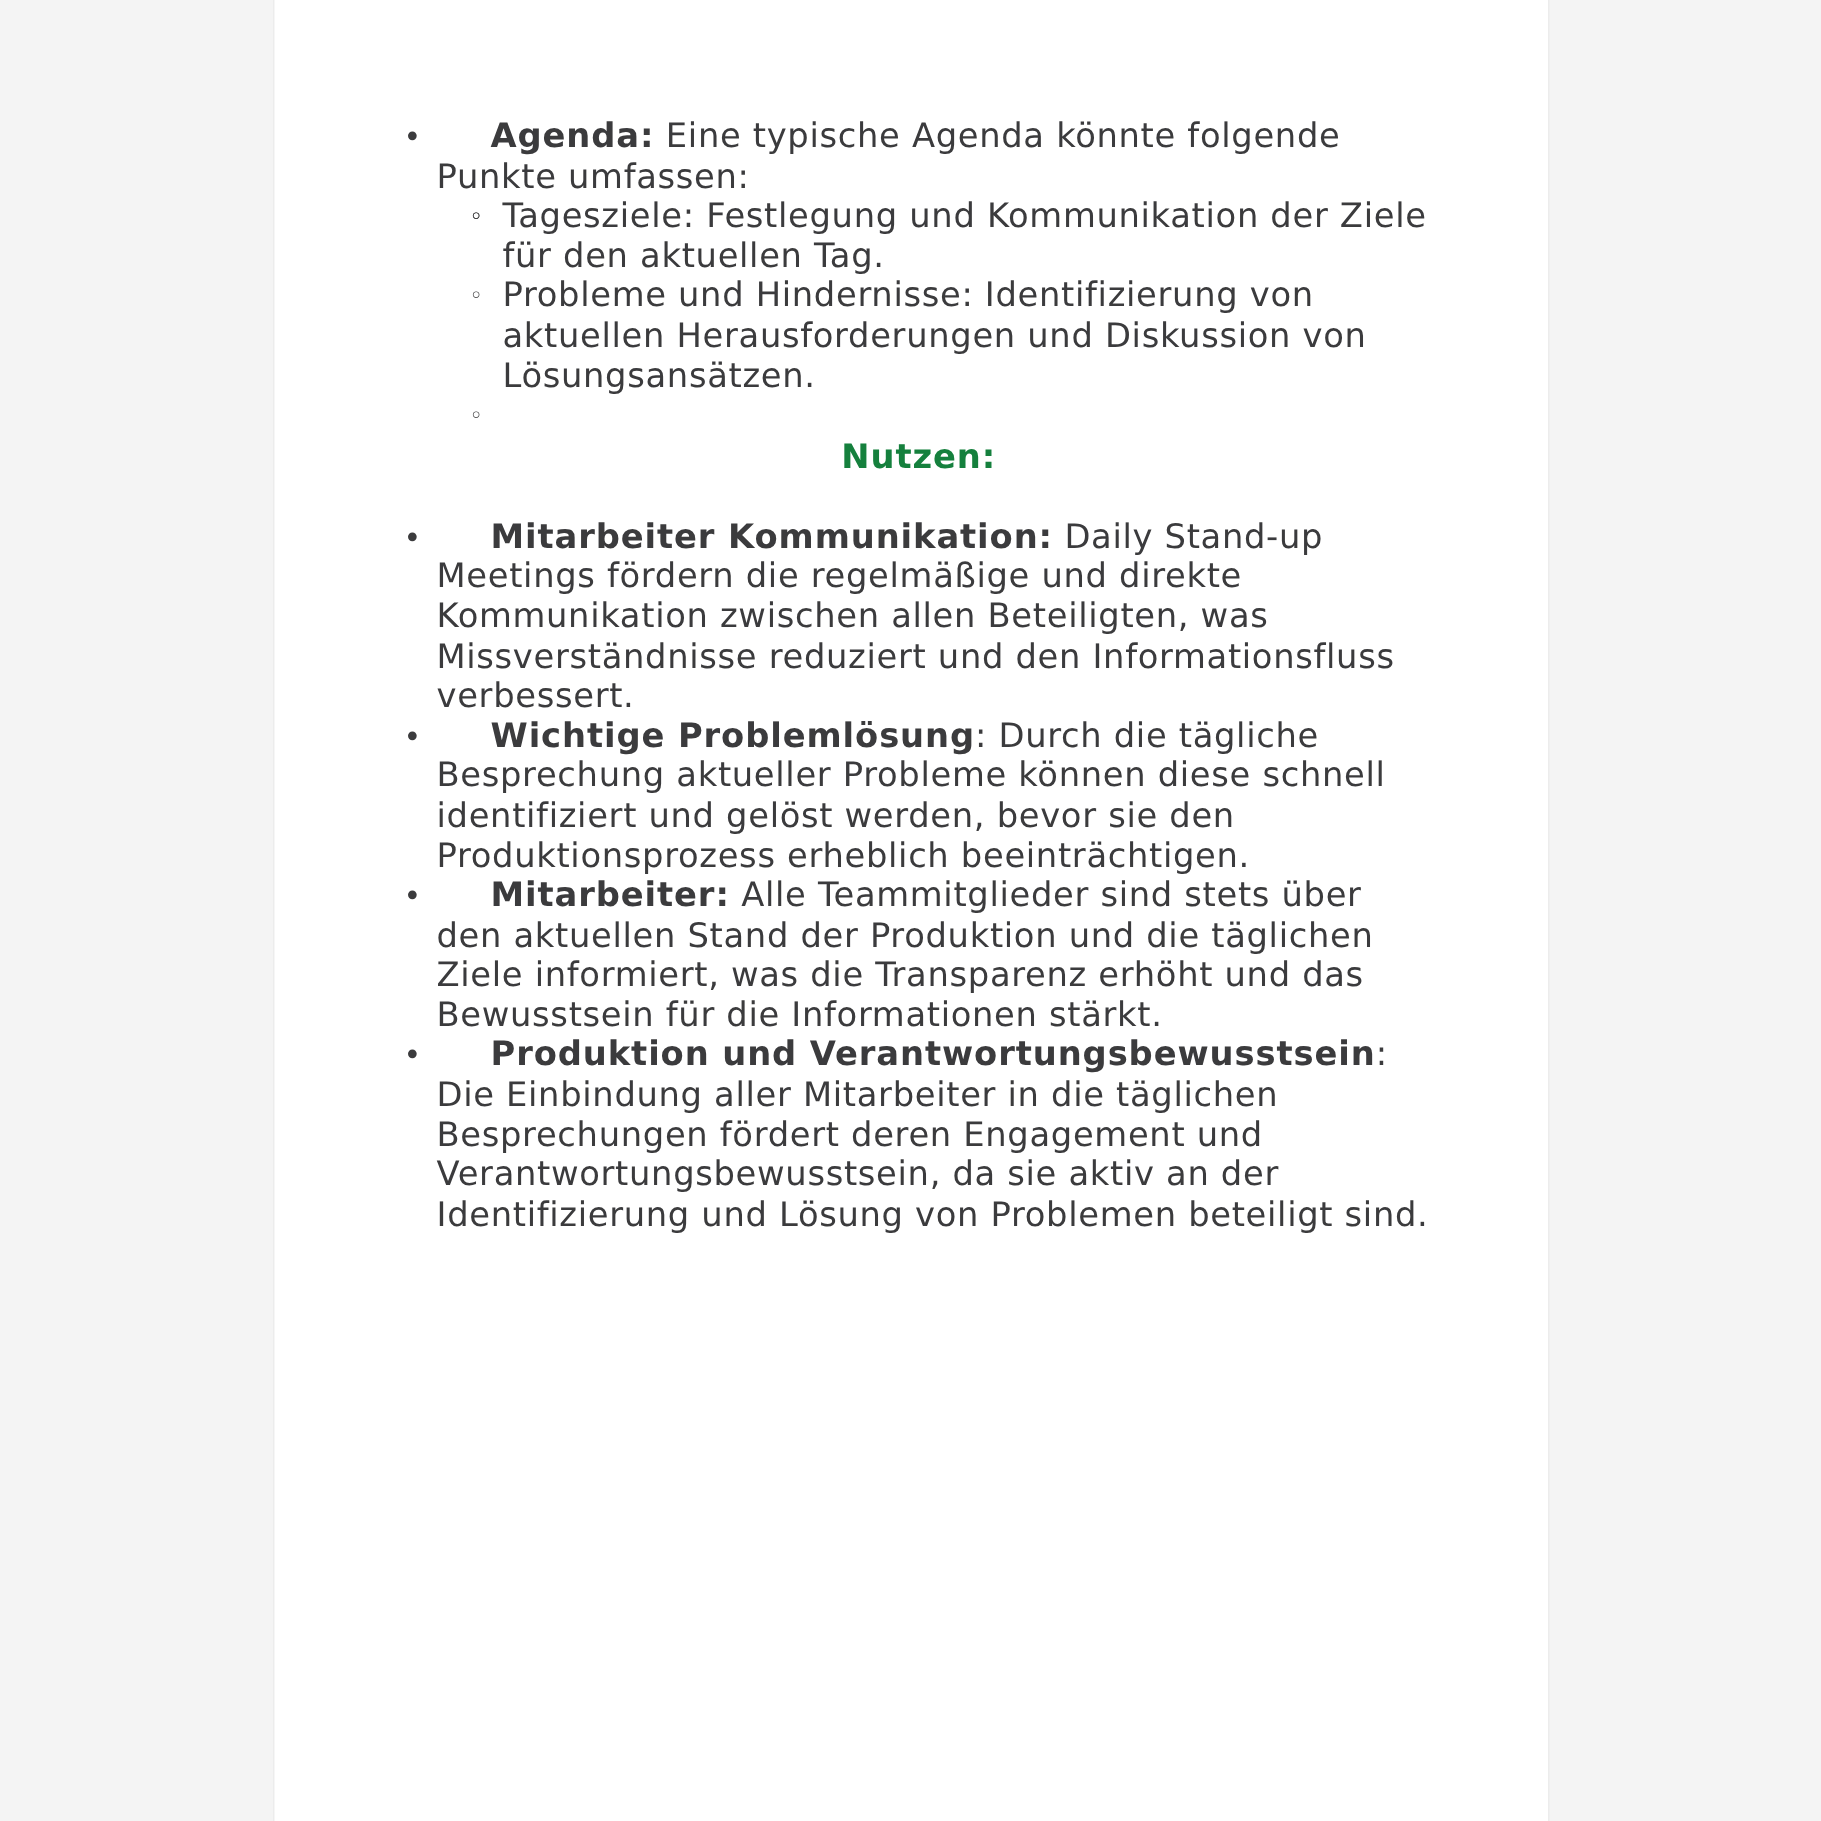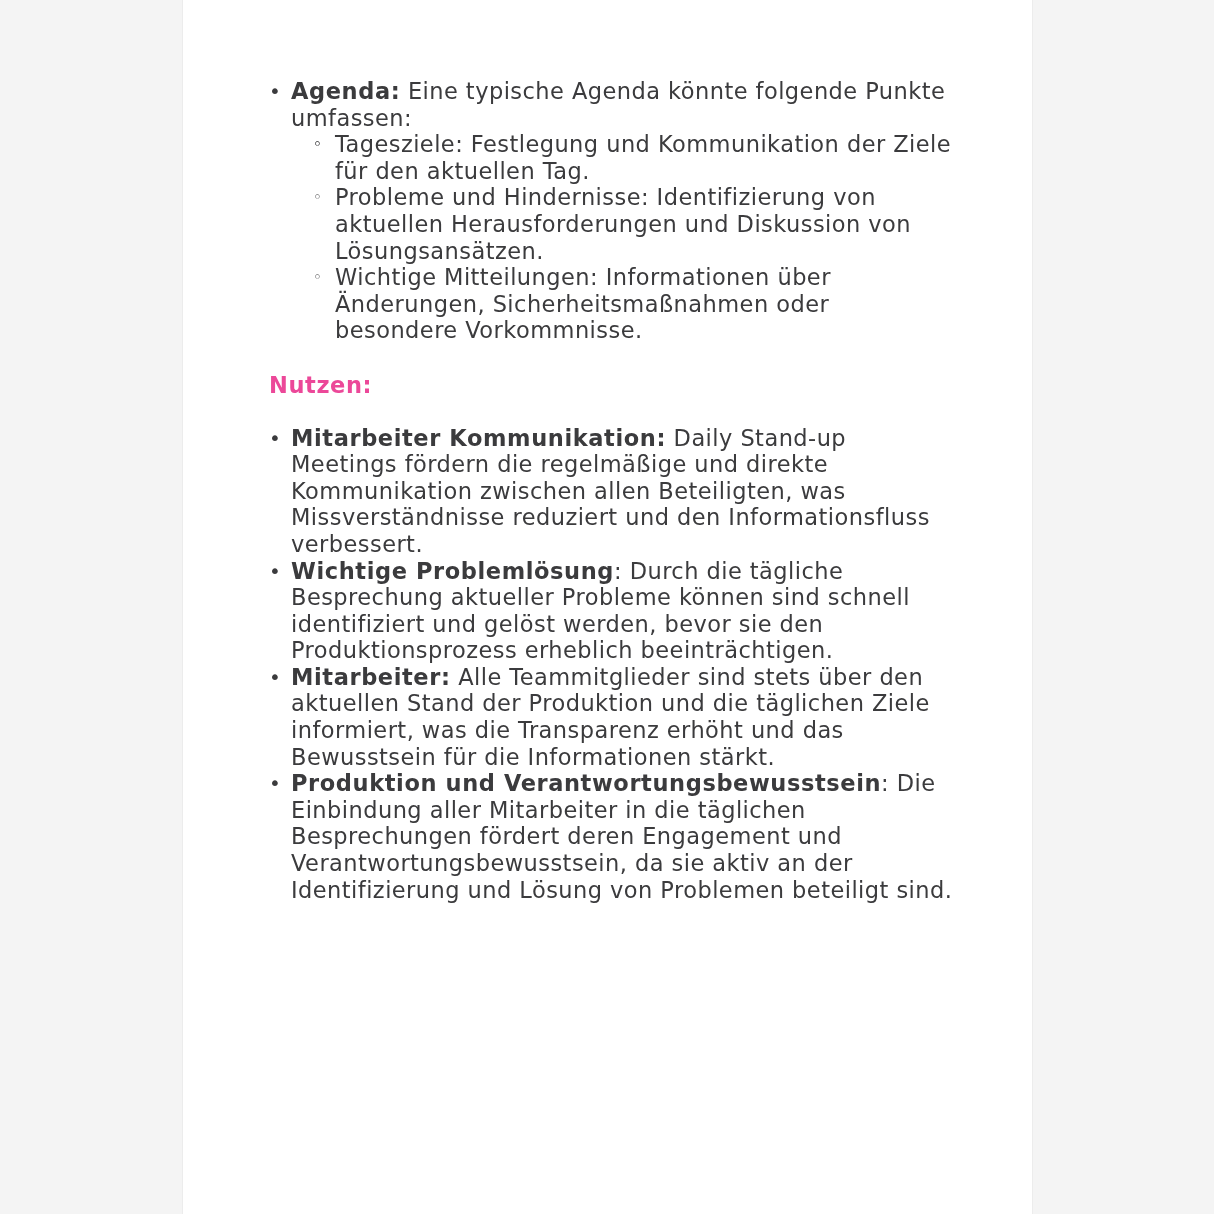--- a/index.html
+++ b/index.html
@@ -83,32 +83,34 @@
     top: 0;
     width: 16px;
     font-size: 15px;
     line-height: 27px;
     color: #3b3b3d;
   }
 
   .lead-in {
     font-weight: bold;
     letter-spacing: 0.6px;
+    margin-left: 36px;
   }
 
   .rest-text {
     font-weight: normal;
   }
 
   .section-heading {
     font-weight: bold;
     letter-spacing: 0.6px;
     margin: 28px 0 26px 0;
     padding-left: 3px;
-    color: #ec4899;
+    color: #15803d;
+    text-align: center;
   }
 </style>
 </head>
 <body>
 
 <div class="page-canvas">
   <div class="document-page">
     <div class="doc-body">
 
       <ul class="level-1">
@@ -123,36 +125,35 @@
             <li class="sub-bullet-item">
               <span class="sub-bullet-marker">◦</span>
               <span>Tagesziele: Festlegung und Kommunikation der Ziele für den aktuellen Tag.</span>
             </li>
             <li class="sub-bullet-item">
               <span class="sub-bullet-marker">◦</span>
               <span>Probleme und Hindernisse: Identifizierung von aktuellen Herausforderungen und Diskussion von Lösungsansätzen.</span>
             </li>
             <li class="sub-bullet-item">
               <span class="sub-bullet-marker">◦</span>
-              <span>Wichtige Mitteilungen: Informationen über Änderungen, Sicherheitsmaßnahmen oder besondere Vorkommnisse.</span>
             </li>
           </ul>
         </li>
       </ul>
 
       <div class="section-heading">Nutzen:</div>
 
       <ul class="level-1">
         <li class="bullet-item">
           <span class="bullet-marker">•</span>
           <span class="lead-in">Mitarbeiter Kommunikation:</span><span class="rest-text"> Daily Stand-up Meetings fördern die regelmäßige und direkte Kommunikation zwischen allen Beteiligten, was Missverständnisse reduziert und den Informationsfluss verbessert.</span>
         </li>
         <li class="bullet-item">
           <span class="bullet-marker">•</span>
-          <span class="lead-in">Wichtige Problemlösung</span><span class="rest-text">: Durch die tägliche Besprechung aktueller Probleme können sind schnell identifiziert und gelöst werden, bevor sie den Produktionsprozess erheblich beeinträchtigen.</span>
+          <span class="lead-in">Wichtige Problemlösung</span><span class="rest-text">: Durch die tägliche Besprechung aktueller Probleme können diese schnell identifiziert und gelöst werden, bevor sie den Produktionsprozess erheblich beeinträchtigen.</span>
         </li>
         <li class="bullet-item">
           <span class="bullet-marker">•</span>
           <span class="lead-in">Mitarbeiter:</span><span class="rest-text"> Alle Teammitglieder sind stets über den aktuellen Stand der Produktion und die täglichen Ziele informiert, was die Transparenz erhöht und das Bewusstsein für die Informationen stärkt.</span>
         </li>
         <li class="bullet-item">
           <span class="bullet-marker">•</span>
           <span class="lead-in">Produktion und Verantwortungsbewusstsein</span><span class="rest-text">: Die Einbindung aller Mitarbeiter in die täglichen Besprechungen fördert deren Engagement und Verantwortungsbewusstsein, da sie aktiv an der Identifizierung und Lösung von Problemen beteiligt sind.</span>
         </li>
       </ul>

